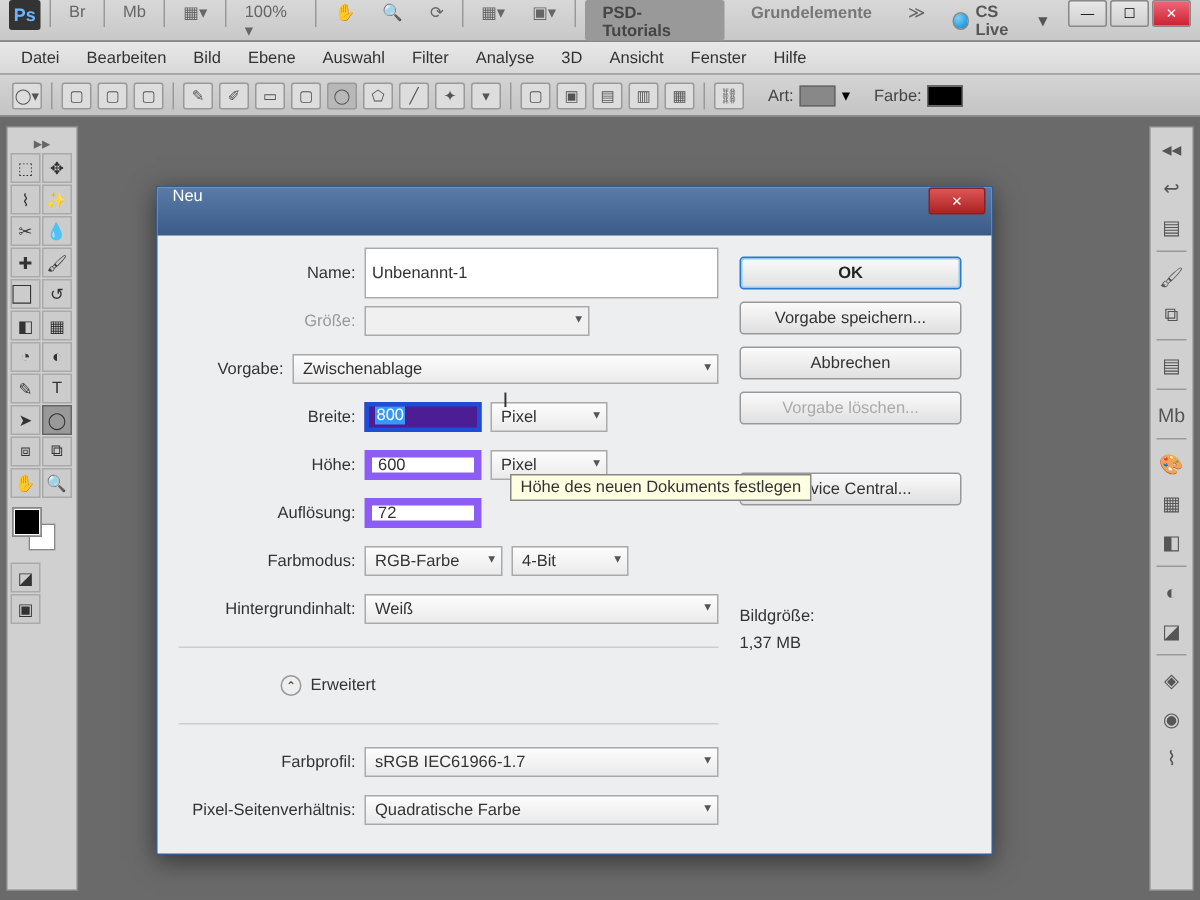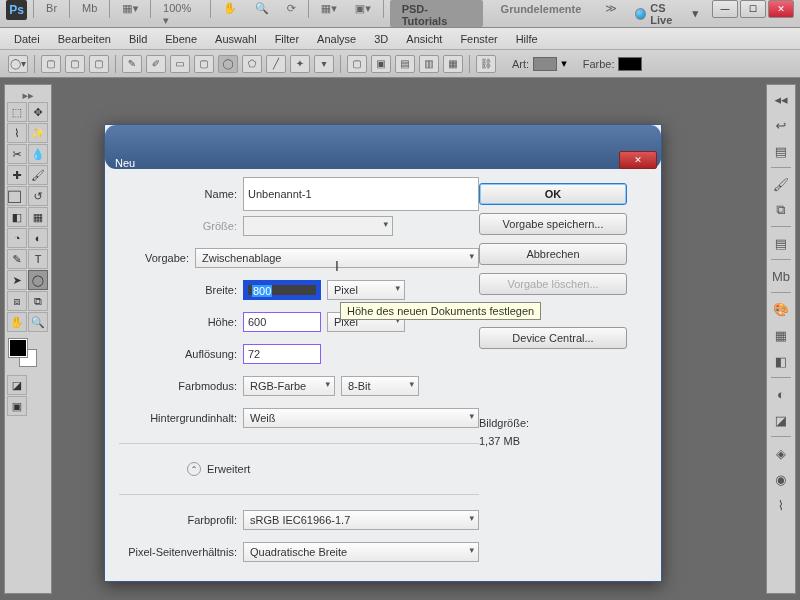--- a/index.html
+++ b/index.html
@@ -42,53 +42,53 @@
 .swatch-bg { position: absolute; top: 10px; left: 12px; width: 18px; height: 18px; background: #fff; border: 1px solid #888; }
 
 .canvas-area { flex: 1; }
 
 .right-panel { width: 30px; background: #d0d0d0; border: 1px solid #888; margin: 6px 4px 6px 0; display: flex; flex-direction: column; padding: 4px 2px; gap: 6px; align-items: center; }
 .rp-icon { width: 20px; height: 20px; display: flex; align-items: center; justify-content: center; color: #555; cursor: pointer; font-size: 13px; }
 .rp-sep { width: 20px; height: 1px; background: #999; }
 
 
 .dialog { position: absolute; left: 104px; top: 124px; width: 558px; background: #eceef0; border: 1px solid #3a5a8a; box-shadow: 0 4px 16px rgba(0,0,0,0.5); }
-.dialog-titlebar { height: 44px; background: linear-gradient(#5a7aa8,#3a5a88); display: flex; align-items: flex-end; padding: 0 4px 0 10px; border-radius: 11px; }
+.dialog-titlebar { height: 32px; background: linear-gradient(#5a7aa8,#3a5a88); display: flex; align-items: flex-start; padding: 0 4px 0 10px; }
 .dialog-title { color: #fff; font-weight: normal; flex: 1; }
 .dialog-close { width: 38px; height: 18px; background: linear-gradient(#d55,#a22); color: #fff; border: 1px solid #822; border-radius: 2px; display: flex; align-items: center; justify-content: center; font-size: 9px; cursor: pointer; }
-.dialog-body { padding: 14px 14px 18px 14px; display: flex; }
+.dialog-body { padding: 14px 14px 18px 14px; display: flex; gap: 14px; }
 .dialog-left { display: flex; flex-direction: column; gap: 10px; width: 360px; }
 .dialog-right { display: flex; flex-direction: column; gap: 6px; width: 148px; }
 
 .form-row { display: flex; align-items: center; gap: 6px; height: 22px; }
 .form-label { width: 118px; text-align: right; color: #333; }
 .form-label.dim { color: #999; }
 .text-input { flex: 1; height: 24px; border: 1px solid #aaa; background: #fff; padding: 16px 4px; color: #333; }
-.num-input { width: 78px; height: 20px; border: 1px solid #8b5cf6; background: #fff; padding: 0 4px; color: #333; }
-.num-input.sel { background: #404040; border: 5px solid #1d4ed8; }
+.num-input { width: 78px; height: 20px; border: 5px solid #8b5cf6; background: #fff; padding: 0 4px; color: #333; }
+.num-input.sel { background: #4c1d95; border: 3px solid #1d4ed8; }
 .num-input.sel .selval { background: #3399ff; color: #fff; padding: 0 1px; }
 .dropdown { height: 20px; border: 1px solid #aaa; background: linear-gradient(#fdfdfd,#eaeaea); padding: 0 18px 0 6px; color: #333; position: relative; cursor: pointer; display: flex; align-items: center; }
 .dropdown.dim { color: #aaa; background: #f0f0f0; }
 .dropdown::after { content: "▾"; position: absolute; right: 4px; top: 2px; color: #555; font-size: 9px; }
 .dd-wide { flex: 1; }
 .dd-unit { width: 78px; text-align: center; }
 .dd-med { width: 92px; }
 
 .dlg-btn { height: 22px; background: linear-gradient(#fafafa,#e0e0e0); border: 1px solid #999; border-radius: 3px; color: #333; cursor: pointer; display: flex; align-items: center; justify-content: center; margin-bottom: 2px; }
 .dlg-btn.primary { border: 1px solid #2a7acc; box-shadow: 0 0 0 1px #8fc8ff inset; font-weight: bold; color: #222; }
 .dlg-btn.dim { color: #aaa; }
 
 .section-hr { height: 1px; background: #ccc; margin: 4px 0; }
 .expander { display: flex; align-items: center; gap: 6px; color: #333; cursor: pointer; }
 .expander-arrow { width: 14px; height: 14px; border: 1px solid #999; border-radius: 7px; display: flex; align-items: center; justify-content: center; font-size: 8px; background: #eee; }
 
 .info-block { margin-top: 60px; text-align: left; color: #333; }
 .info-title { margin-bottom: 6px; }
 
-.tooltip { position: absolute; background: #ffffe1; border: 1px solid #888; padding: 2px 6px; color: #333; font-size: 11px; left: 340px; top: 302px; z-index: 50; }
+.tooltip { position: absolute; background: #ffffe1; border: 1px solid #888; padding: 2px 6px; color: #333; font-size: 11px; left: 340px; top: 316px; z-index: 50; }
 
 .ibeam { position: absolute; left: 335px; top: 258px; font-size: 14px; color: #333; pointer-events: none; }
 </style>
 </head>
 <body>
 
 <div class="app-bar">
   <div class="ps-logo">Ps</div>
   <div class="tb-divider"></div>
   <div class="tb-btn">Br</div>
@@ -280,42 +280,42 @@
         <input class="num-input" value="600" style="">
         <div class="dropdown dd-unit">Pixel</div>
       </div>
       <div class="form-row">
         <span class="form-label">Auflösung:</span>
         <input class="num-input" value="72" style="">
       </div>
       <div class="form-row">
         <span class="form-label">Farbmodus:</span>
         <div class="dropdown dd-med">RGB-Farbe</div>
-        <div class="dropdown dd-unit">8-Bit</div>
+        <div class="dropdown dd-unit">4-Bit</div>
       </div>
       <div class="form-row">
         <span class="form-label">Hintergrundinhalt:</span>
         <div class="dropdown dd-wide">Weiß</div>
       </div>
       <div class="section-hr"></div>
       <div class="form-row">
         <span style="width:62px;"></span>
         <div class="expander">
           <span class="expander-arrow">⌃</span>
           <span>Erweitert</span>
         </div>
       </div>
       <div class="section-hr"></div>
       <div class="form-row">
         <span class="form-label">Farbprofil:</span>
         <div class="dropdown dd-wide">sRGB IEC61966-1.7</div>
       </div>
       <div class="form-row">
         <span class="form-label">Pixel-Seitenverhältnis:</span>
-        <div class="dropdown dd-wide">Quadratische Breite</div>
+        <div class="dropdown dd-wide">Quadratische Farbe</div>
       </div>
     </div>
     <div class="dialog-right">
       <div class="dlg-btn primary">OK</div>
       <div class="dlg-btn">Vorgabe speichern...</div>
       <div class="dlg-btn">Abbrechen</div>
       <div class="dlg-btn dim">Vorgabe löschen...</div>
       <div style="height:18px;"></div>
       <div class="dlg-btn">Device Central...</div>
       <div class="info-block">

